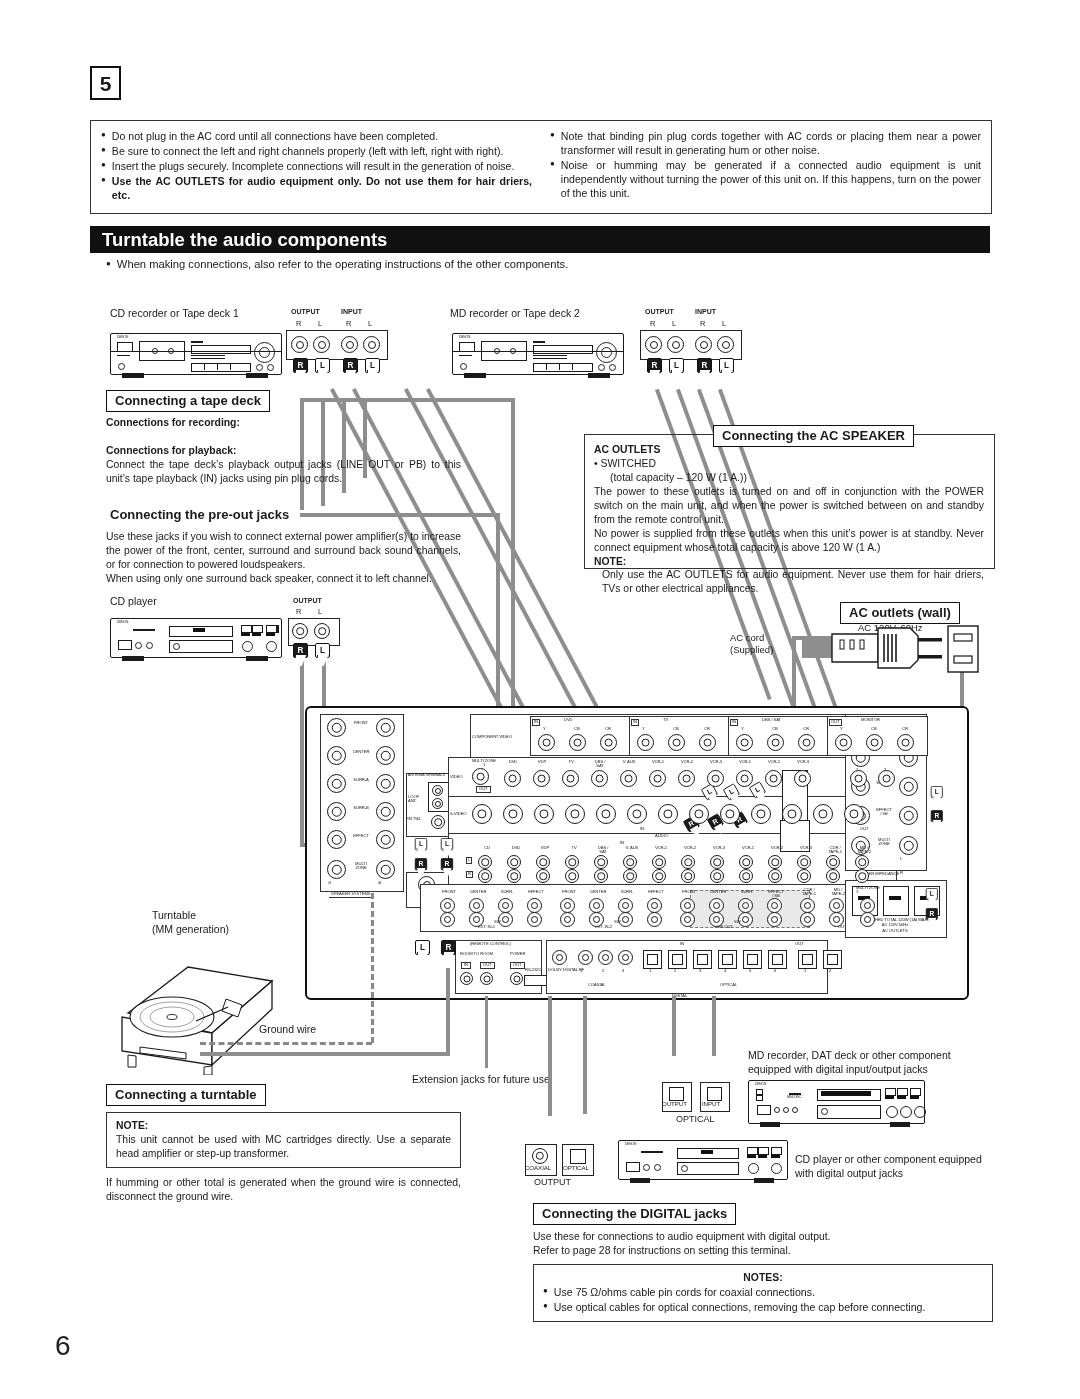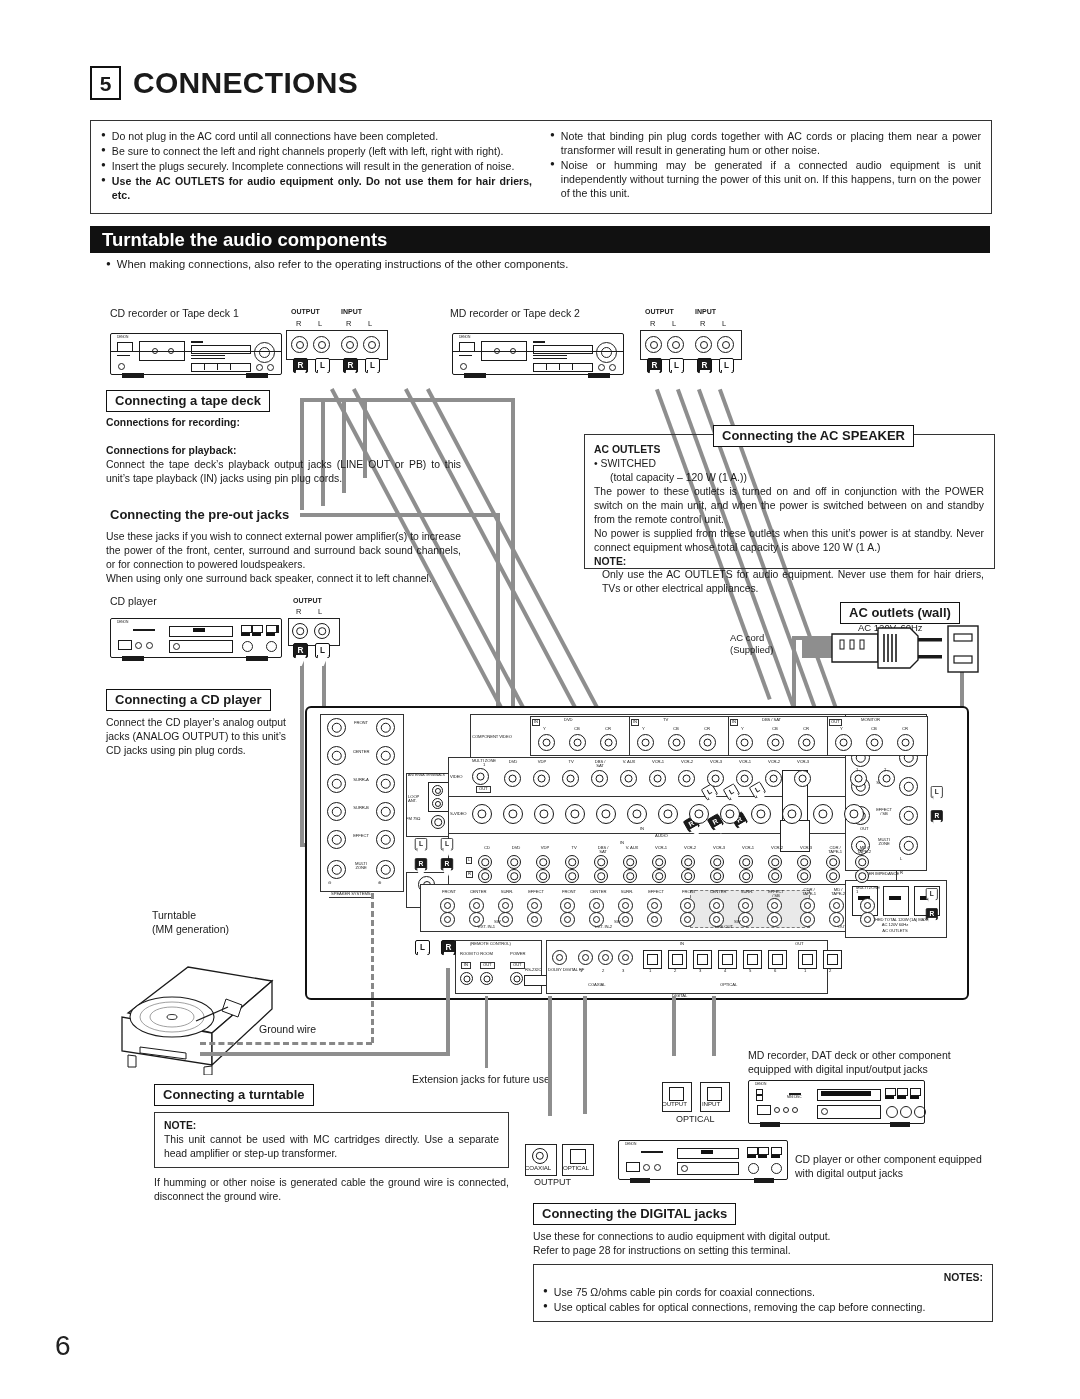--- a/index.html
+++ b/index.html
@@ -85,21 +85,20 @@
 
   .hl{position:absolute;background:#d8d8d8;border:1.6px dashed #111;}
 </style>
 </head>
 <body>
 
 <div class="page">
 
   <div class="sec-head">
     <div class="sec-num">5</div>
-    <div class="sec-title">CONNECTIONS</div>
   </div>
 
   <div class="notebox">
     <div class="notecols">
       <div class="notecol">
         <div class="bul">
             <span class="dot">●</span>
             <span class="txt">Do not plug in the AC cord until all connections have been completed.</span>
           </div>
         <div class="bul">
@@ -321,24 +320,20 @@
   <div class="jackbig" style="left:314px;top:623px;width:16px;height:16px;"></div>
   <div class="plug dark" style="left:292px;top:643px;">
       <div class="body">R</div>
       <div class="tipb"></div>
     </div>
   <div class="plug" style="left:314px;top:643px;">
       <div class="body">L</div>
       <div class="tipb"></div>
     </div>
 
-  <div class="tbox" style="left:106px;top:689px;width:180px;">
-    <div class="tcap">Connecting a CD player</div>
-    <div class="tbody" style="margin-top:5px;">Connect the CD player’s analog output jacks (ANALOG OUTPUT) to this unit’s CD jacks using pin plug cords.</div>
-  </div>
 
   <div class="framebox" style="left:584px;top:434px;width:409px;height:133px;"></div>
   <div class="framecap" style="left:713px;top:425px;">Connecting the AC SPEAKER</div>
   <div class="tbox" style="left:594px;top:443px;width:390px;">
     <div class="tbody" style="text-align:left;">
       <b>AC OUTLETS</b>
     </div>
     <div class="tbody" style="text-align:left;">• <span>SWITCHED</span></div>
     <div class="tbody" style="text-align:left;padding-left:16px;">(total capacity – 120 W (1 A.))</div>
     <div class="tbody">The power to these outlets is turned on and off in conjunction with the POWER switch on the main unit, and when the power is switched between on and standby from the remote control unit.</div>
@@ -589,27 +584,27 @@
   </svg>
   <div class="dash" style="left:200px;top:1042px;width:172px;"></div>
   <div class="lbl" style="left:259px;top:1023px;">Ground wire</div>
   <div class="dash" style="left:371px;top:893px;width:3px;height:150px;border-top:none;border-left:3px dashed #888;"></div>
   <div class="cord" style="left:200px;top:1052px;width:250px;height:4px;"></div>
   <div class="cord" style="left:446px;top:968px;width:4px;height:88px;"></div>
 
   <div class="lbl" style="left:412px;top:1073px;">Extension jacks for future use</div>
   <div class="cord" style="left:485px;top:996px;width:2.5px;height:72px;"></div>
 
-  <div class="tbox" style="left:106px;top:1084px;width:355px;margin-left:48px;">
+  <div class="tbox" style="left:106px;top:1084px;width:355px;">
     <div class="tcap">Connecting a turntable</div>
     <div class="innerbox">
       <div class="tbody" style="text-align:left;"><b>NOTE:</b></div>
       <div class="tbody">This unit cannot be used with MC cartridges directly. Use a separate head amplifier or step-up transformer.</div>
     </div>
-    <div class="tbody" style="margin-top:8px;">If humming or other noise is generated cable the ground wire is connected, disconnect the ground wire.</div>
+    <div class="tbody" style="margin-top:8px;">If humming or other total is generated when the ground wire is connected, disconnect the ground wire.</div>
   </div>
 
   <div class="cord" style="left:548px;top:996px;width:4px;height:120px;"></div>
   <div class="cord" style="left:583px;top:996px;width:4px;height:118px;"></div>
   <div class="cord" style="left:672px;top:996px;width:4px;height:60px;"></div>
   <div class="cord" style="left:712px;top:996px;width:4px;height:60px;"></div>
 
   <div class="box" style="left:525px;top:1144px;width:30px;height:30px;"></div>
   <div class="jack" style="left:532px;top:1148px;width:16px;height:16px;"></div>
   <div class="ttiny" style="position:absolute;left:525px;top:1165px;font-size:6.2px;">COAXIAL</div>
@@ -675,21 +670,21 @@
   </div>
   <div class="deckline" style="left:630px;top:1178px;width:20px;height:5px;"></div>
   <div class="deckline" style="left:754px;top:1178px;width:20px;height:5px;"></div>
   <div class="lbl wrap" style="left:795px;top:1152px;width:205px;line-height:1.35;">CD player or other component equipped with digital output jacks</div>
 
   <div class="tbox" style="left:533px;top:1203px;width:460px;">
     <div class="tcap">Connecting the DIGITAL jacks</div>
     <div class="tbody" style="margin-top:5px;text-align:left;">Use these for connections to audio equipment with digital output.</div>
     <div class="tbody" style="text-align:left;">Refer to page 28 for instructions on setting this terminal.</div>
     <div class="innerbox">
-      <div class="tbody" style="text-align:right;"><b>NOTES:</b></div>
+      <div class="tbody" style="text-align:center;"><b>NOTES:</b></div>
       <div class="bul">
           <span class="dot">●</span>
           <span class="txt">Use 75 Ω/ohms cable pin cords for coaxial connections.</span>
         </div>
       <div class="bul">
           <span class="dot">●</span>
           <span class="txt">Use optical cables for optical connections, removing the cap before connecting.</span>
         </div>
     </div>
   </div>

